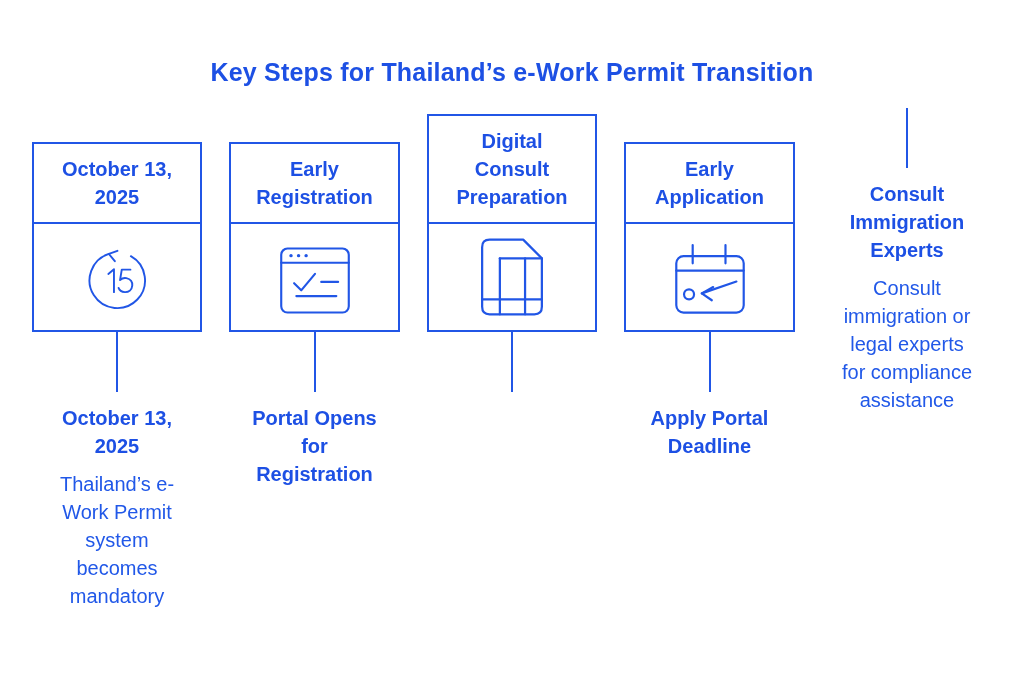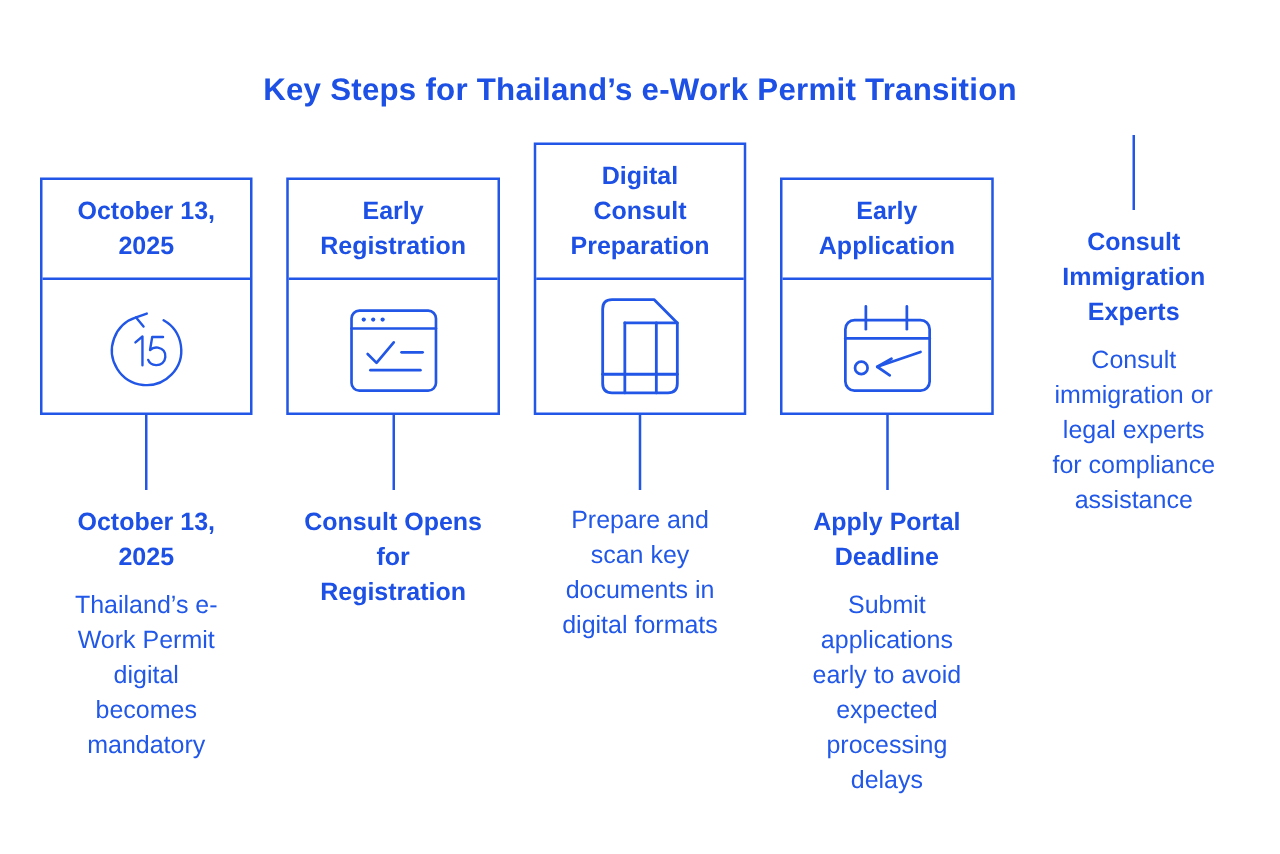--- a/index.html
+++ b/index.html
@@ -122,21 +122,21 @@
               </svg>
             </span>
           </div>
         </div>
       </div>
       <div class="connector"></div>
       <div class="step-heading">October 13,
 2025</div>
       <div class="step-desc">Thailand’s e-
 Work Permit
-digital
+system
 becomes
 mandatory</div>
     </div>
 
     <div class="column">
       <div class="box-area">
         <div class="stepbox">
           <div class="step-title">Early
 Registration</div>
           <div class="icon-area">
@@ -149,21 +149,21 @@
                 <circle cx="35" cy="21" r="1.9" fill="currentColor" stroke="none"></circle>
                 <path d="M21.5 52 L29.5 60 L45 41.5"></path>
                 <path d="M52 50.5 H71"></path>
                 <path d="M24 66.5 H69"></path>
               </svg>
             </span>
           </div>
         </div>
       </div>
       <div class="connector"></div>
-      <div class="step-heading">Consult Opens
+      <div class="step-heading">Portal Opens
 for
 Registration</div>
     </div>
 
     <div class="column">
       <div class="box-area">
         <div class="stepbox">
           <div class="step-title">Digital
 Consult
 Preparation</div>
@@ -174,24 +174,20 @@
                 <path d="M32 25 H77"></path>
                 <path d="M32 25 V85"></path>
                 <path d="M59 25 V85"></path>
                 <path d="M13 69 H77"></path>
               </svg>
             </span>
           </div>
         </div>
       </div>
       <div class="connector"></div>
-      <div class="step-desc">Prepare and
-scan key
-documents in
-digital formats</div>
     </div>
 
     <div class="column">
       <div class="box-area">
         <div class="stepbox">
           <div class="step-title">Early
 Application</div>
           <div class="icon-area">
             <span>
               <svg width="82" height="82" viewBox="0 0 90 90" fill="none" stroke="currentColor" stroke-width="2.4" stroke-linecap="round" stroke-linejoin="round">
@@ -203,26 +199,20 @@
                 <path d="M74 50 L36 63"></path>
                 <path d="M36 63 L48.5 56 M36 63 L47 70.5"></path>
               </svg>
             </span>
           </div>
         </div>
       </div>
       <div class="connector"></div>
       <div class="step-heading">Apply Portal
 Deadline</div>
-      <div class="step-desc">Submit
-applications
-early to avoid
-expected
-processing
-delays</div>
     </div>
 
     <div class="column">
       <div class="connector"></div>
       <div class="step-heading">Consult
 Immigration
 Experts</div>
       <div class="step-desc">Consult
 immigration or
 legal experts

